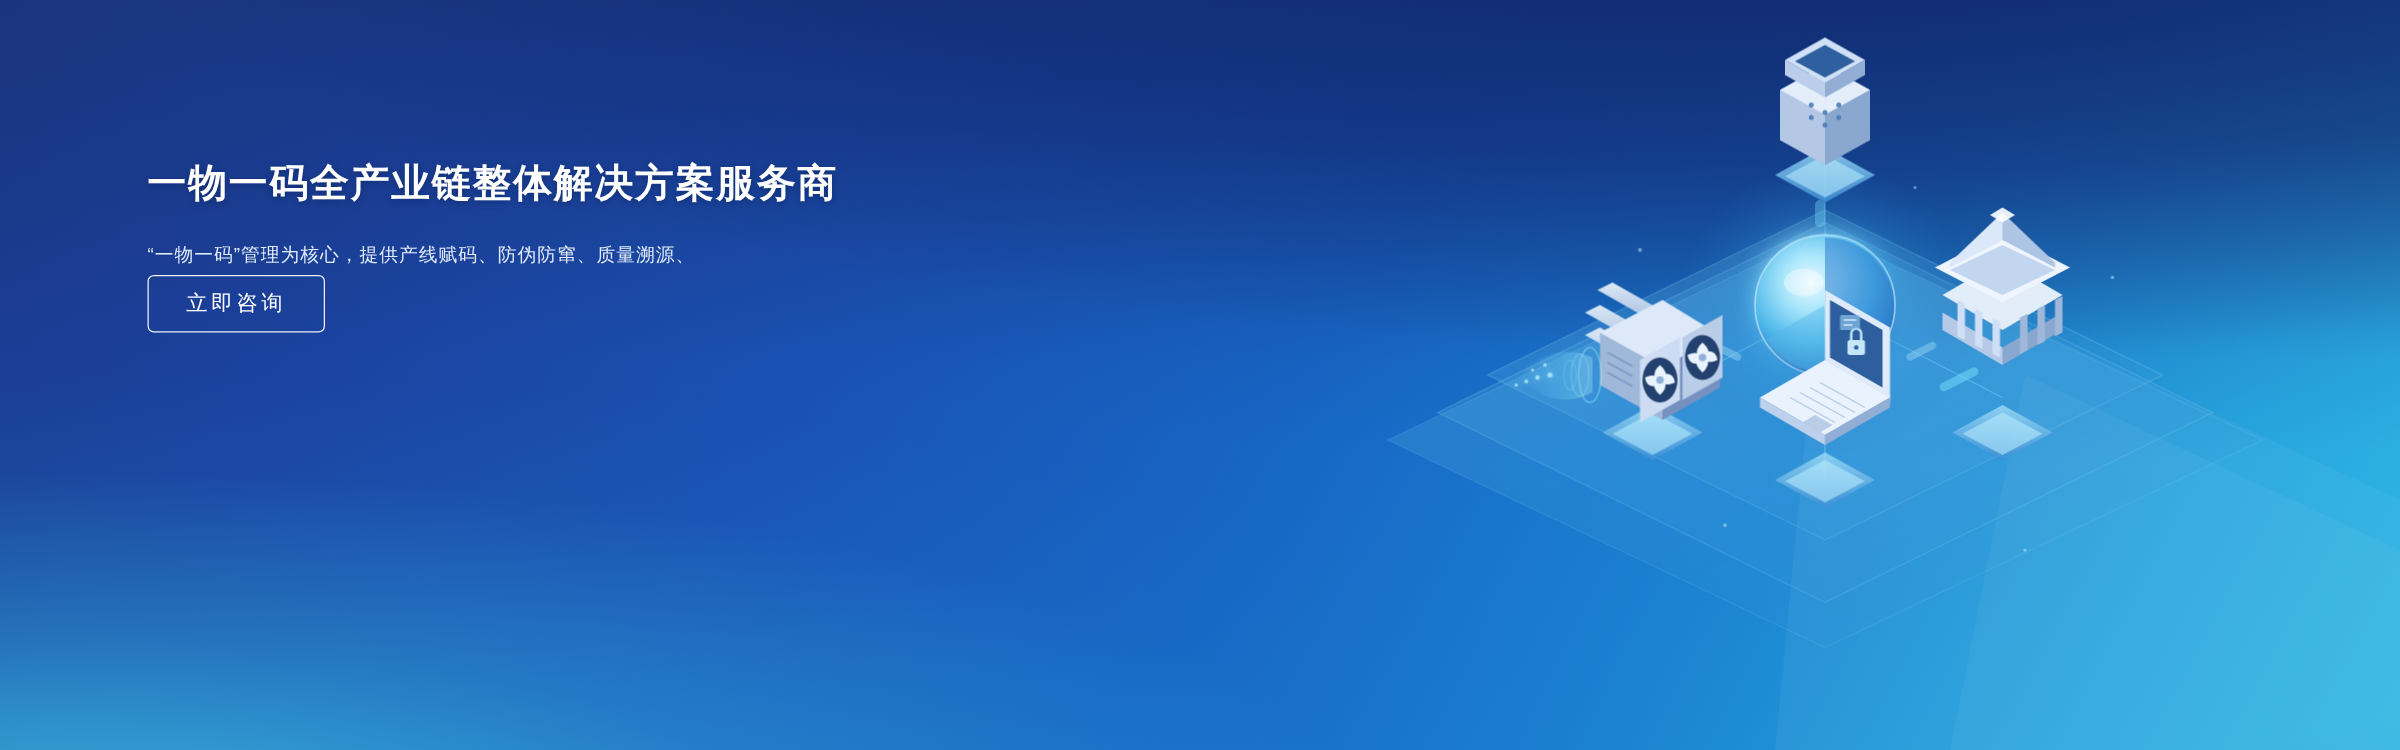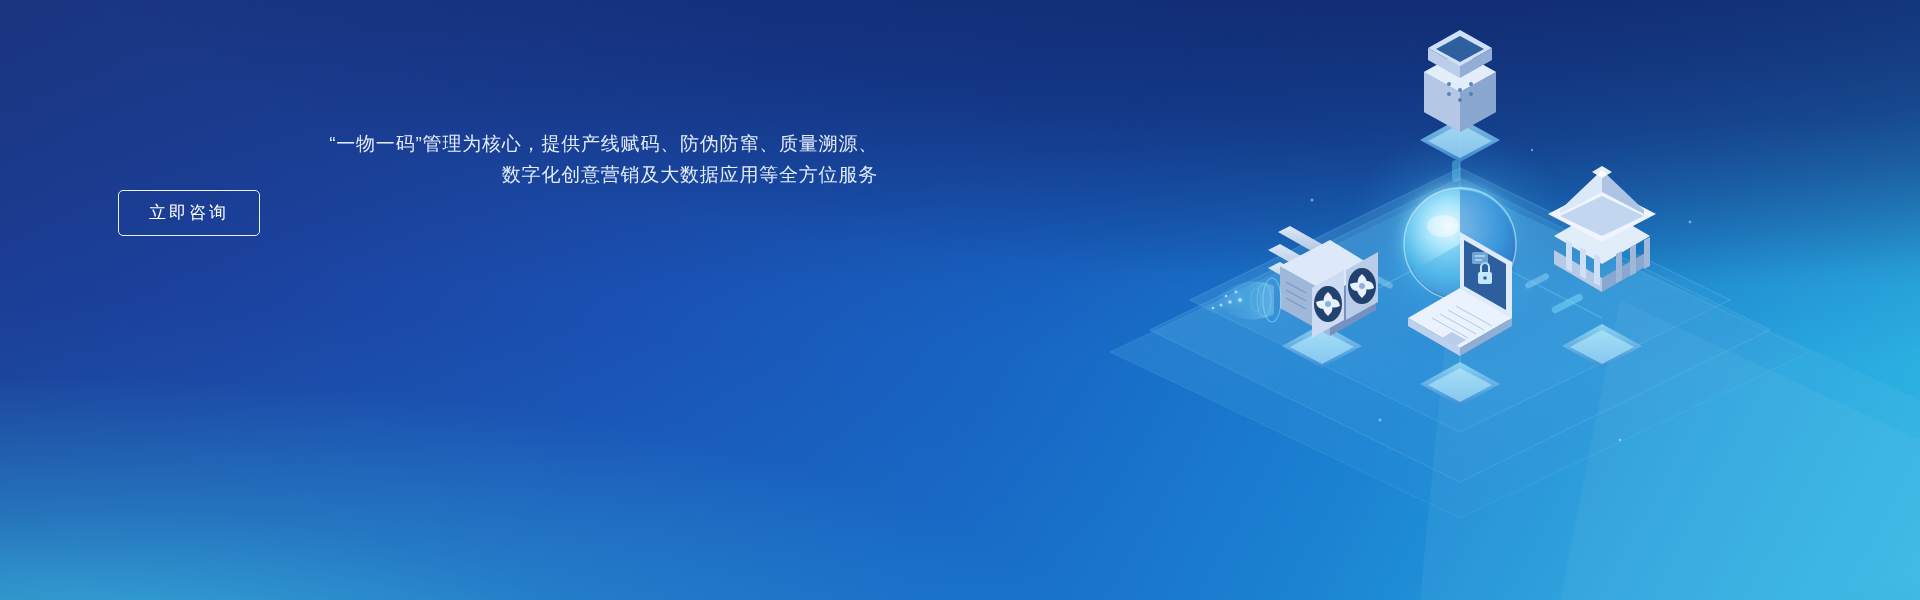--- a/index.html
+++ b/index.html
@@ -59,27 +59,26 @@
     font-size: 31px;
     font-weight: bold;
     color: #ffffff;
     letter-spacing: 1.5px;
     line-height: 1.25;
     margin: 0 0 22px 0;
     text-shadow: 0 1px 5px rgba(4,20,60,0.35);
     white-space: nowrap;
   }
   .sub-line {
-    font-size: 19px;
+    font-size: 15px;
     color: #e2ecfb;
     letter-spacing: 0.8px;
     line-height: 31px;
     margin: 0;
     white-space: nowrap;
-    text-align: right;
   }
   .cta {
     display: inline-block;
     padding: 13px 30px 14px 30px;
     border: 1px solid rgba(255,255,255,0.92);
     border-radius: 5px;
     color: #ffffff;
     font-size: 17px;
     letter-spacing: 3px;
     background: transparent;
@@ -348,21 +347,21 @@
         <circle cx="452" cy="200" r="1.6"></circle>
         <circle cx="830" cy="222" r="1.4"></circle>
         <circle cx="520" cy="420" r="1.5"></circle>
         <circle cx="760" cy="440" r="1.3"></circle>
         <circle cx="672" cy="150" r="1.2"></circle>
       </g>
     </svg>
   </div>
 
   <div class="copy">
+    <h1 class="headline">一物一码全产业链整体解决方案服务商</h1>
 
     <p class="sub-line">“一物一码”管理为核心，提供产线赋码、防伪防窜、质量溯源、</p>
 
-    <p class="sub-line">数字化创意营销及大数据应用等全方位服务</p>
 
     <button class="cta">立即咨询</button>
   </div>
 
 </div>
 
 </body></html>

